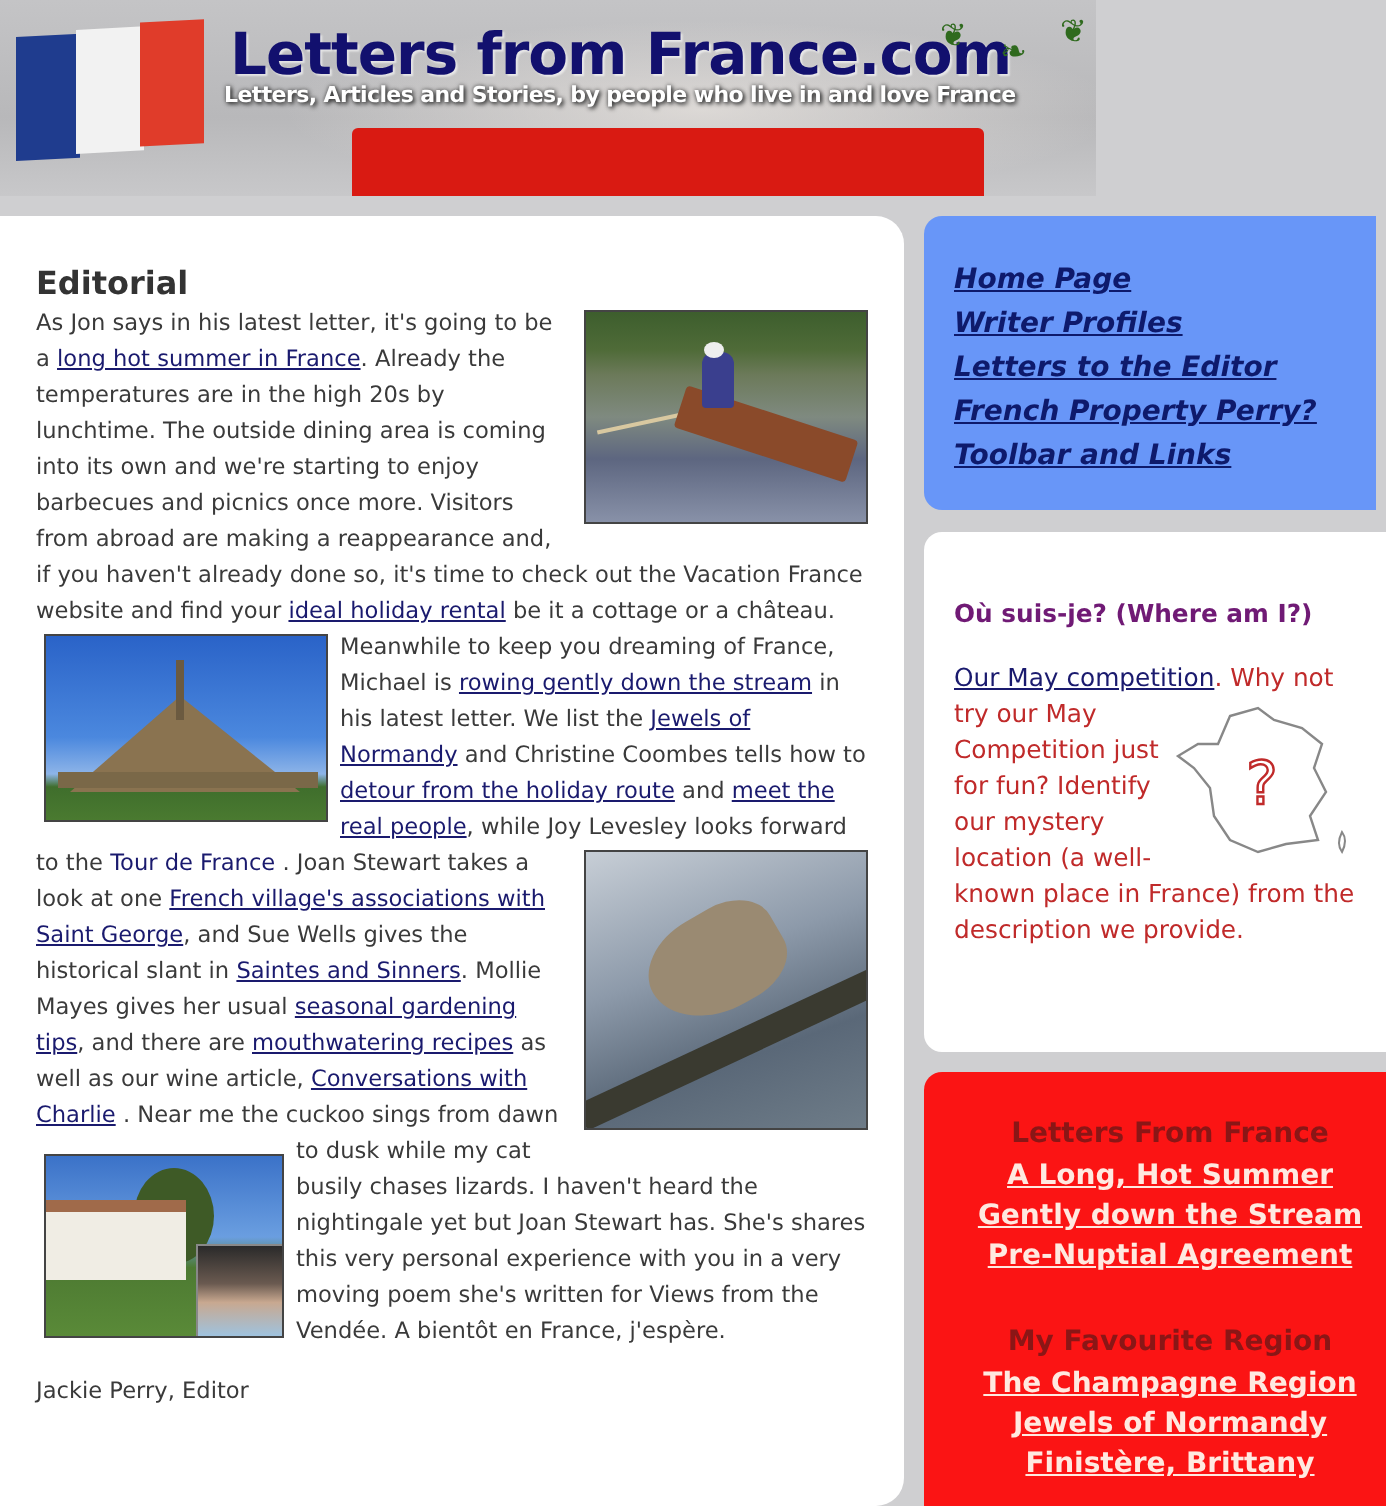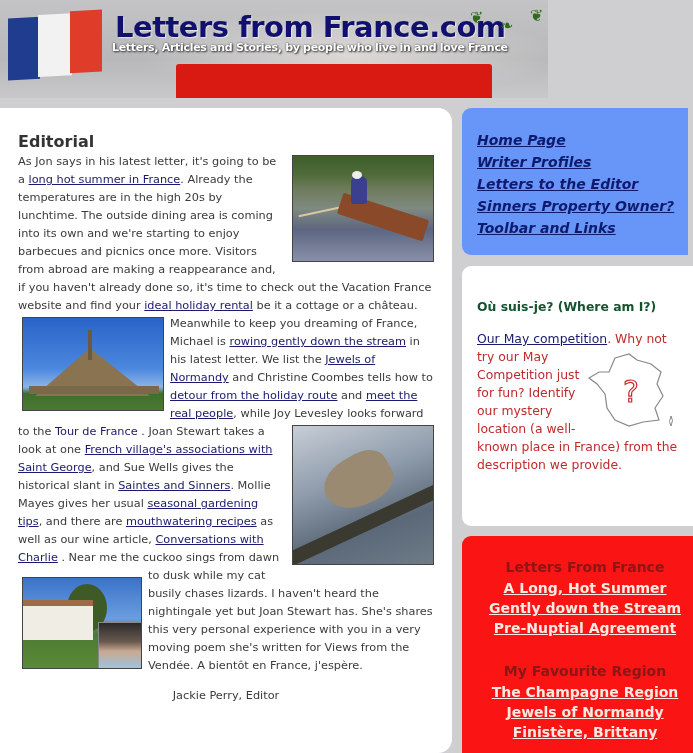--- a/index.html
+++ b/index.html
@@ -93,40 +93,40 @@
   .img-bird .branch { position: absolute; left: -10px; top: 90px; width: 170px; height: 14px; background: #3a3a30; transform: rotate(-25deg); }
 
   .img-house { width: 120px; height: 92px;
     background: linear-gradient(180deg, #3b72c8 0%, #6a9ee0 45%, #4d7a32 62%, #5a8a38 100%);
     position: relative; overflow: hidden; }
   .img-house .wall { position: absolute; left: 0; top: 28px; width: 70px; height: 34px; background: #f0ede4; }
   .img-house .roof { position: absolute; left: 0; top: 22px; width: 70px; height: 6px; background: #a06a4a; }
   .img-house .tree { position: absolute; left: 44px; top: 6px; width: 40px; height: 48px; background: #3e5a26; border-radius: 50%; }
   .img-house .portrait { position: absolute; left: 75px; top: 44px; width: 45px; height: 48px; background: linear-gradient(180deg, #2a2a2a 0%, #6a5a50 40%, #c8a890 60%, #9ac6e8 100%); border-left: 1px solid #888; border-top: 1px solid #888; }
 
-  .sig { clear: both; padding-top: 12px; text-align: center; }
+  .sig { clear: both; padding-top: 12px; }
 
   
   .nav-panel {
     position: absolute; left: 462px; top: 108px; width: 226px; height: 147px;
     background: #6896f8; border-radius: 9px 0 0 9px;
     padding: 21px 0 0 15px;
     font-style: italic;
   }
   .nav-panel a {
     display: block; font-weight: bold; font-size: 14px; line-height: 22px;
     color: #0e1a6c; text-decoration: underline;
   }
   .quiz-panel {
     position: absolute; left: 462px; top: 266px; width: 231px; height: 260px;
     background: #ffffff; border-radius: 9px 0 0 9px;
     padding: 32px 10px 0 15px;
     color: #c02a2a; font-size: 12.4px; line-height: 18px;
   }
-  .quiz-title { font-weight: bold; font-size: 12.4px; color: #14532d; margin-bottom: 14px; }
+  .quiz-title { font-weight: bold; font-size: 12.4px; color: #701a75; margin-bottom: 14px; }
   .quiz-body a { color: #1a1a6e; }
   .france-map { float: right; width: 92px; height: 82px; margin: 2px 6px 0 0; position: relative; }
   .france-map svg { width: 92px; height: 82px; }
 
   .letters-panel {
     position: absolute; left: 462px; top: 536px; width: 231px; height: 217px;
     background: #fb1414; border-radius: 9px 0 0 0;
     padding: 20px 0 0 15px;
     text-align: center;
   }
@@ -196,21 +196,21 @@
     </div>
     <span>.   Near me the cuckoo sings from dawn to dusk while my cat busily chases lizards. I haven't heard the nightingale yet but Joan Stewart has. She's shares this very  personal experience with you in a very moving poem she's written for Views from the Vendée.   A  bientôt en France, j'espère.</span>
   </div>
   <div class="sig">Jackie Perry, Editor</div>
 </div>
 
 <div class="nav-panel">
   <a href="#">Home Page</a>
   <a href="#">Writer Profiles</a>
   <a href="#">Letters to the Editor</a>
-  <a href="#">Sinners Property Owner?</a>
+  <a href="#">French Property Perry?</a>
   <a href="#">Toolbar and Links</a>
 </div>
 
 <div class="quiz-panel">
   <div class="quiz-title">Où suis-je? (Where am I?)</div>
   <div class="quiz-body">
     <a href="#">Our May competition</a><span class="france-map" style="display:block;float:right;">
       <svg viewBox="0 0 92 82">
         <path d="M30 8 L44 4 L52 10 L66 14 L76 22 L72 34 L78 46 L70 58 L74 70 L58 72 L44 76 L30 70 L22 58 L20 44 L12 34 L4 28 L14 22 L24 22 Z" fill="#ffffff" stroke="#888" stroke-width="1.2"></path>
         <path d="M86 66 q3 4 0 10 q-3 -4 0 -10 z" fill="none" stroke="#888" stroke-width="1"></path>

